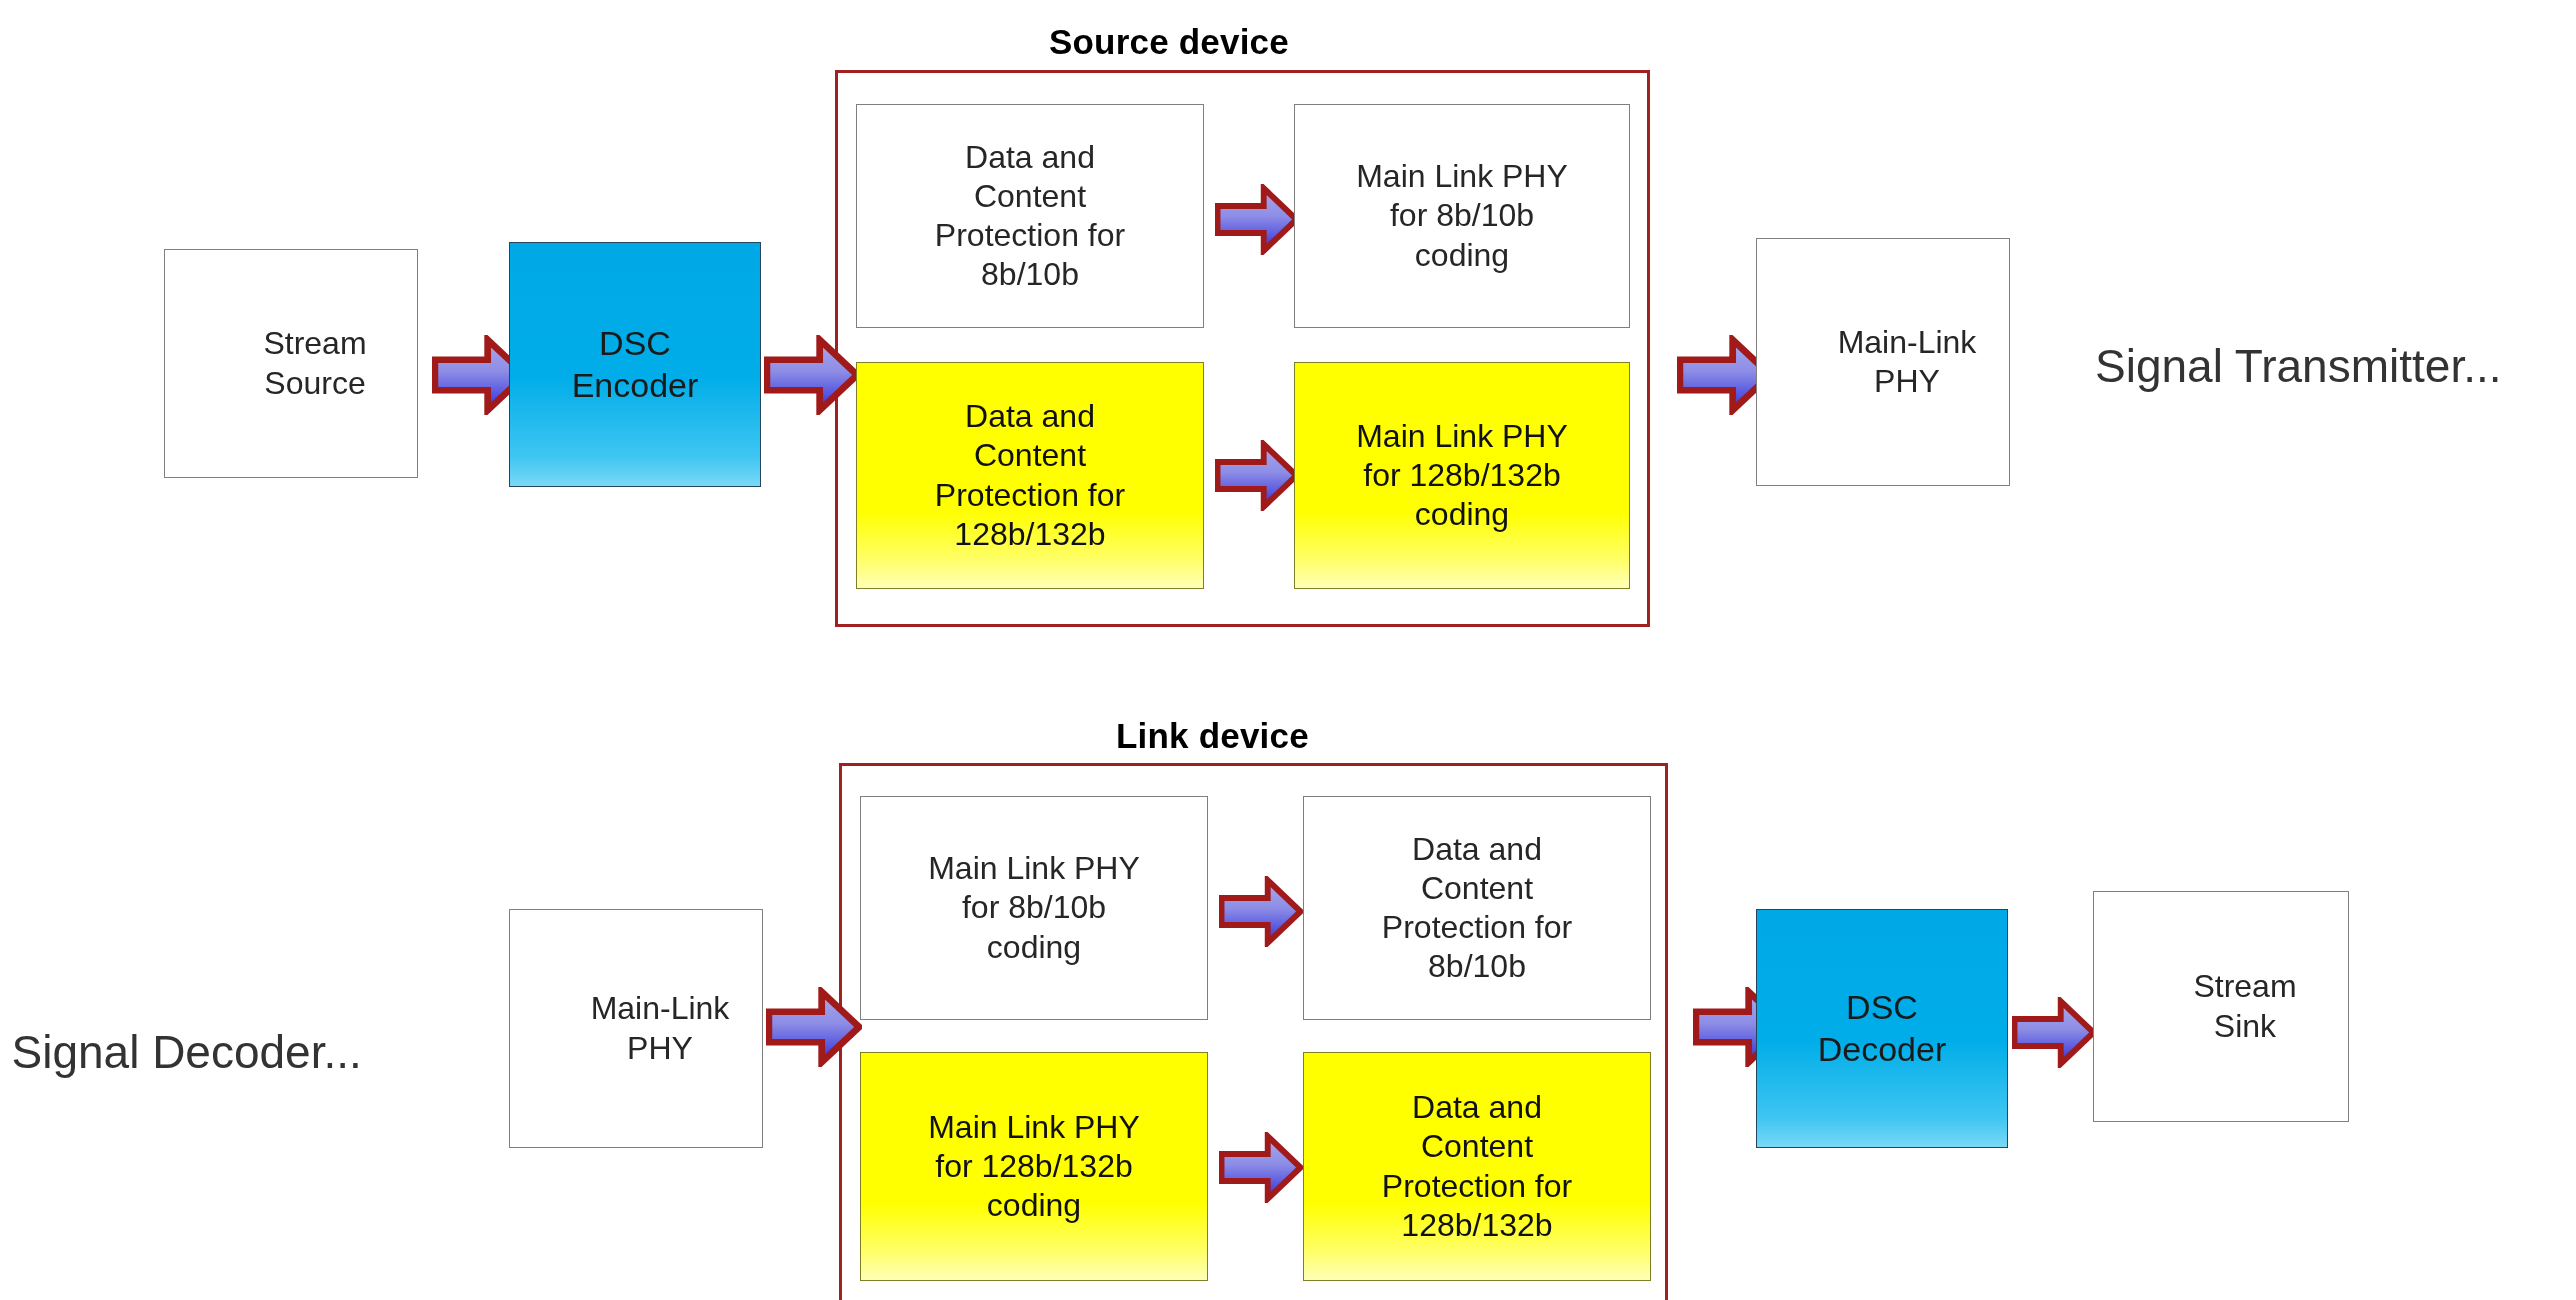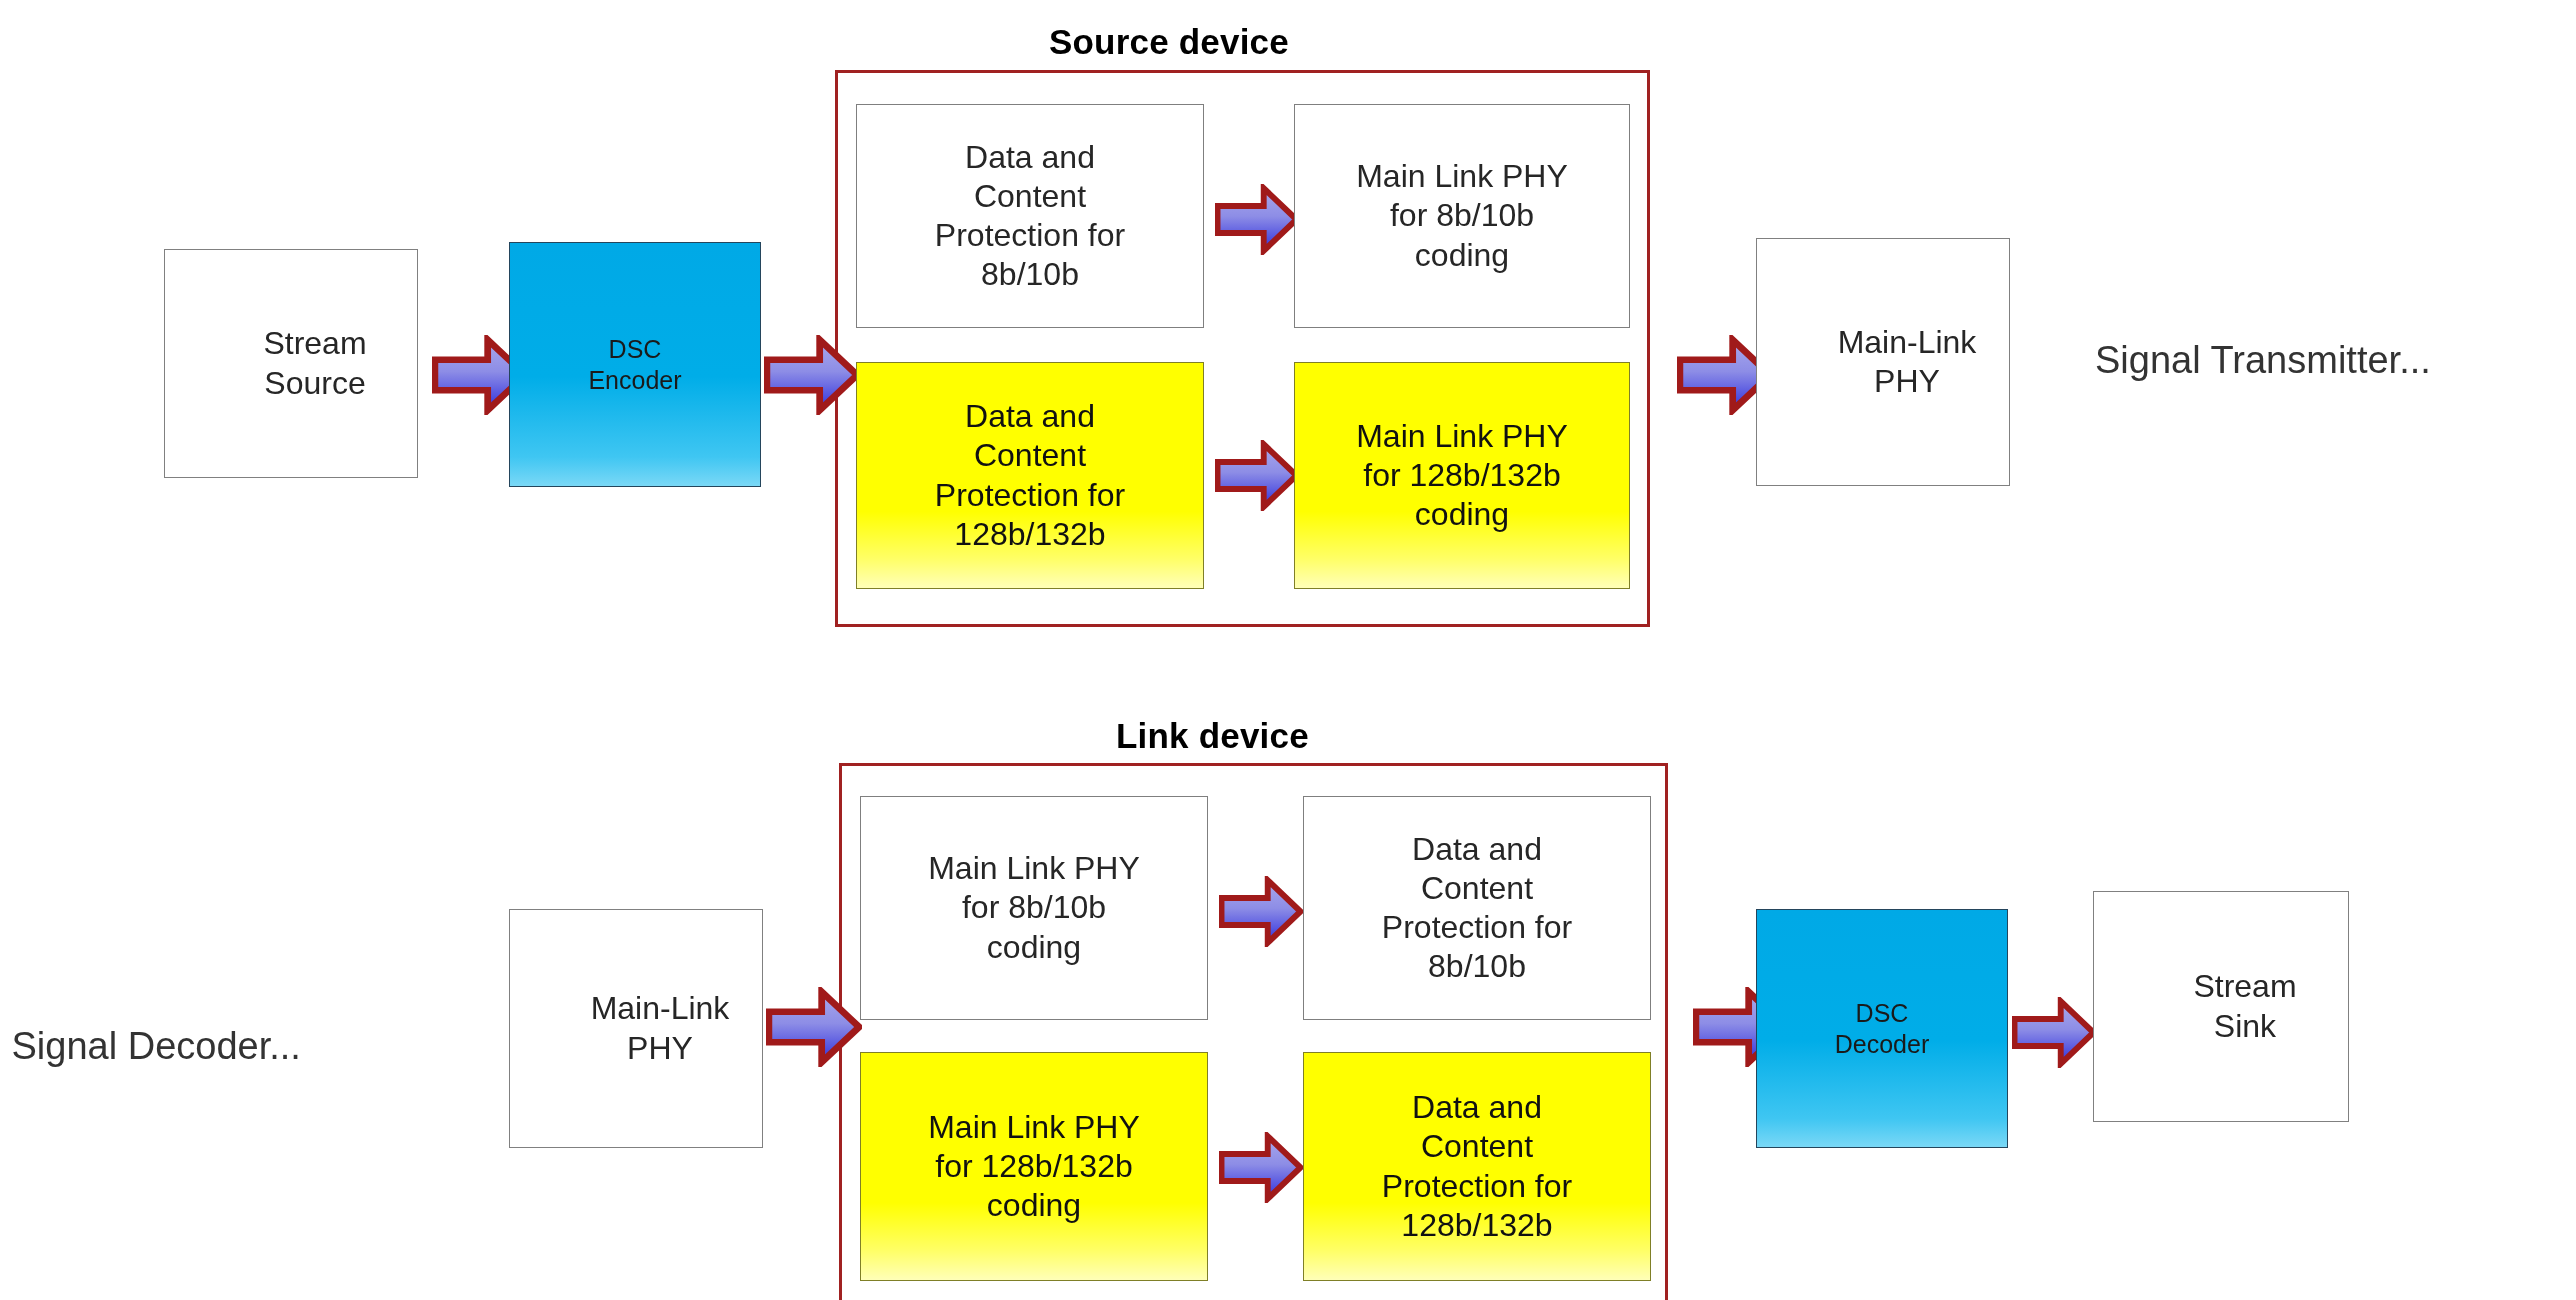--- a/index.html
+++ b/index.html
@@ -47,21 +47,21 @@
     background: #ffffff;
     border: 1.9px solid #7f7f7f;
     font-size: 32px;
     color: #262626;
   }
 
   
   .box-cyan {
     border: 1.9px solid #24455c;
     background: linear-gradient(to bottom, #00a9e6 0%, #00ade8 55%, #3fc6f2 88%, #7ad8f6 100%);
-    font-size: 25px;
+    font-size: 34px;
     color: #1a1a1a;
   }
 
   
   .box-yellow {
     border: 1.9px solid #7f7f27;
     background: linear-gradient(to bottom, #ffff00 0%, #ffff00 66%, #ffff66 87%, #ffffb8 100%);
     font-size: 32px;
     color: #111111;
   }
@@ -80,21 +80,21 @@
     font-weight: bold;
     font-size: 35px;
     color: #000000;
     letter-spacing: 0.2px;
     white-space: nowrap;
   }
 
   
   .side-label {
     position: absolute;
-    font-size: 38px;
+    font-size: 46px;
     color: #333333;
     white-space: nowrap;
   }
 
   
   .arrow {
     position: absolute;
   }
   .arrow svg { display: block; width: 100%; height: 100%; }
 </style>

